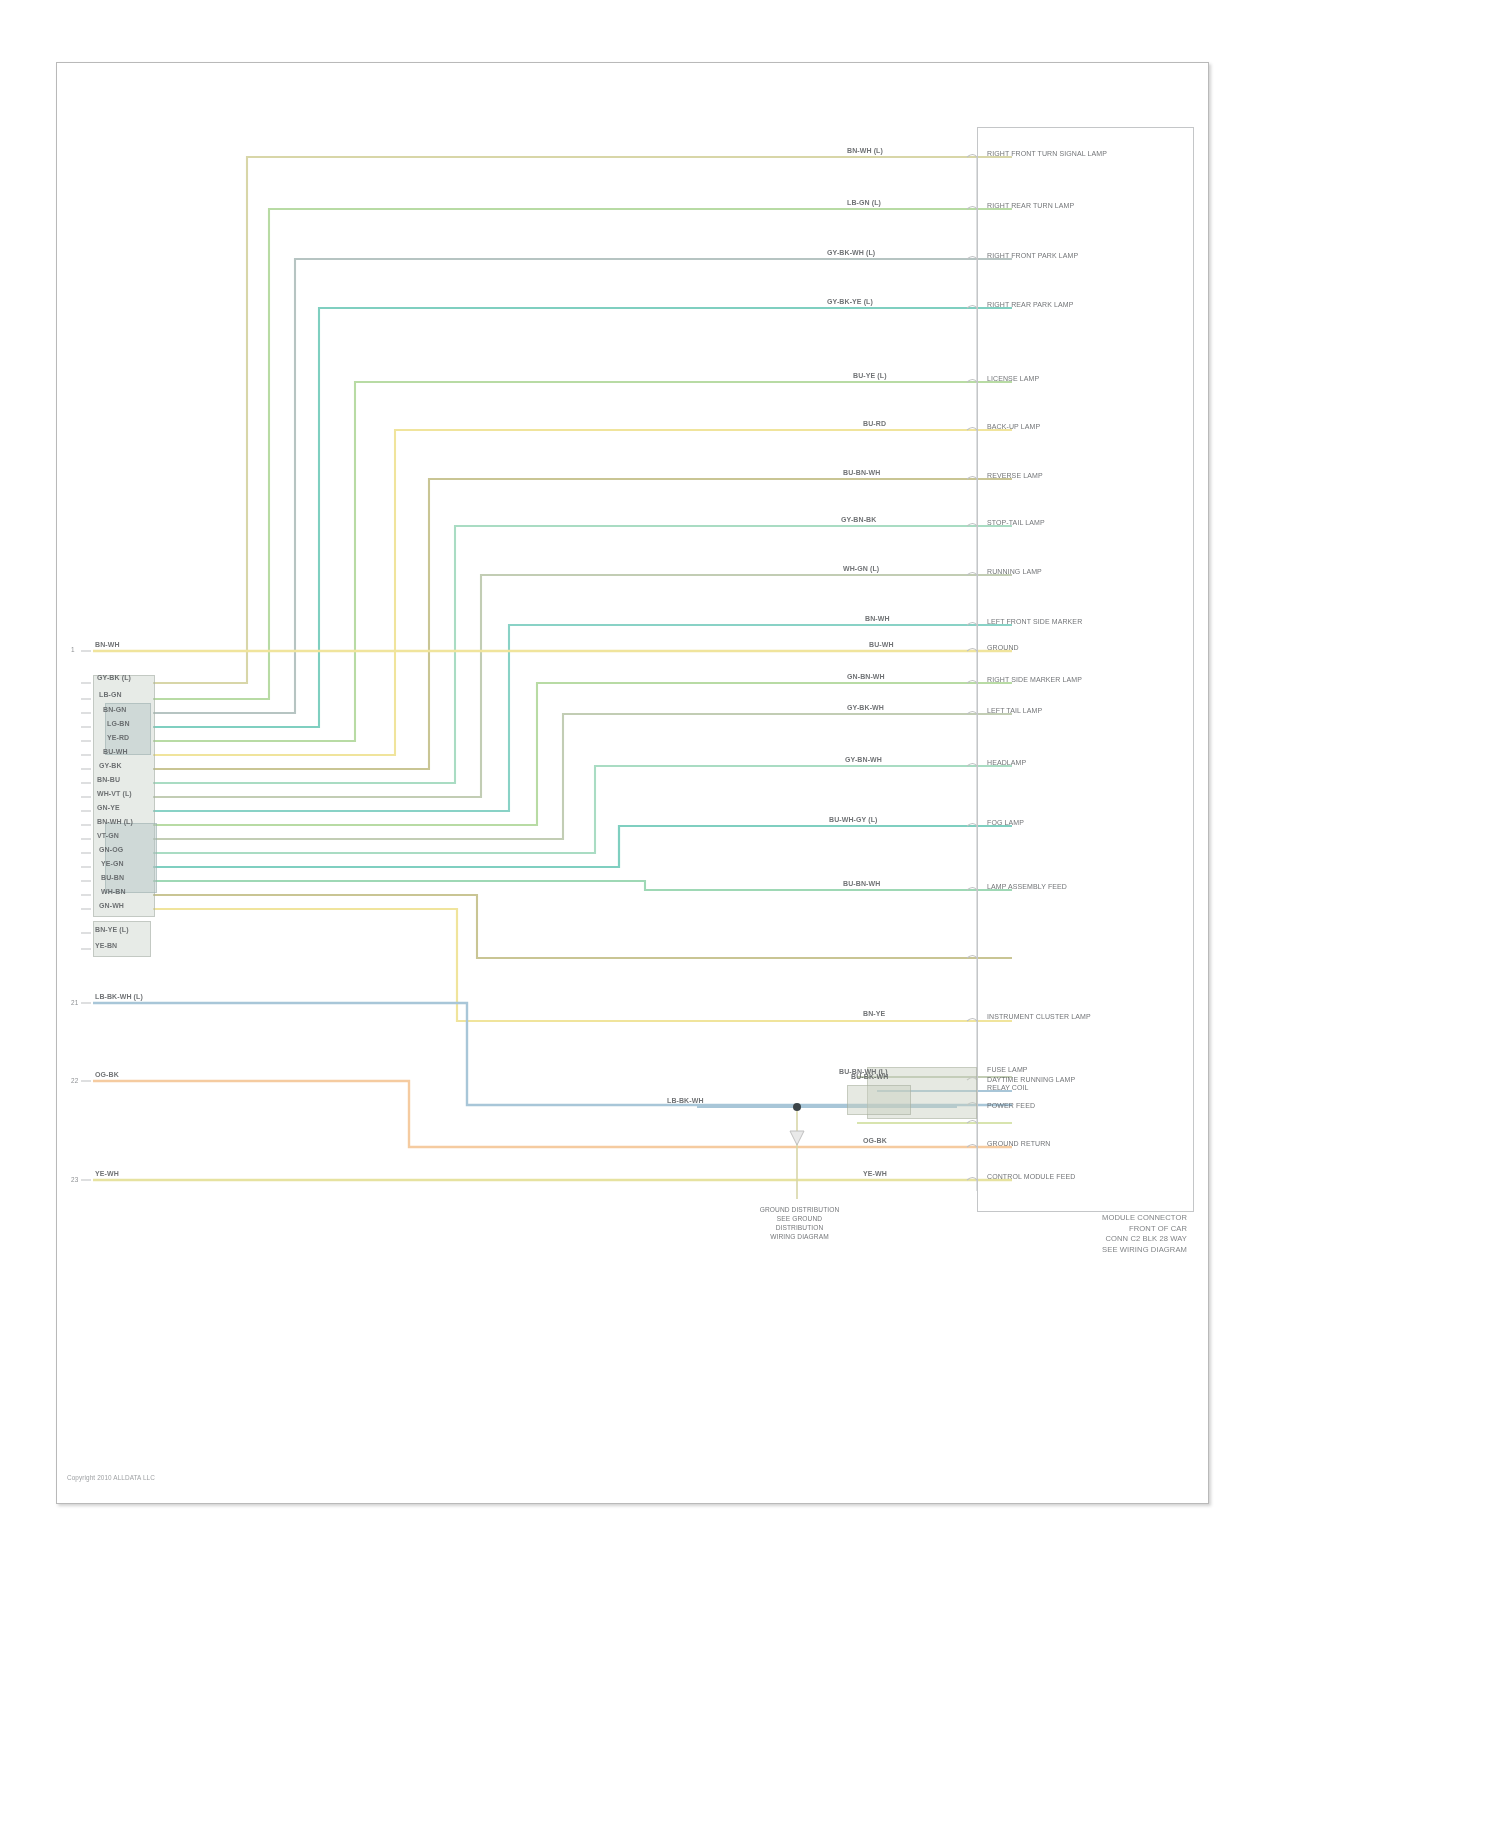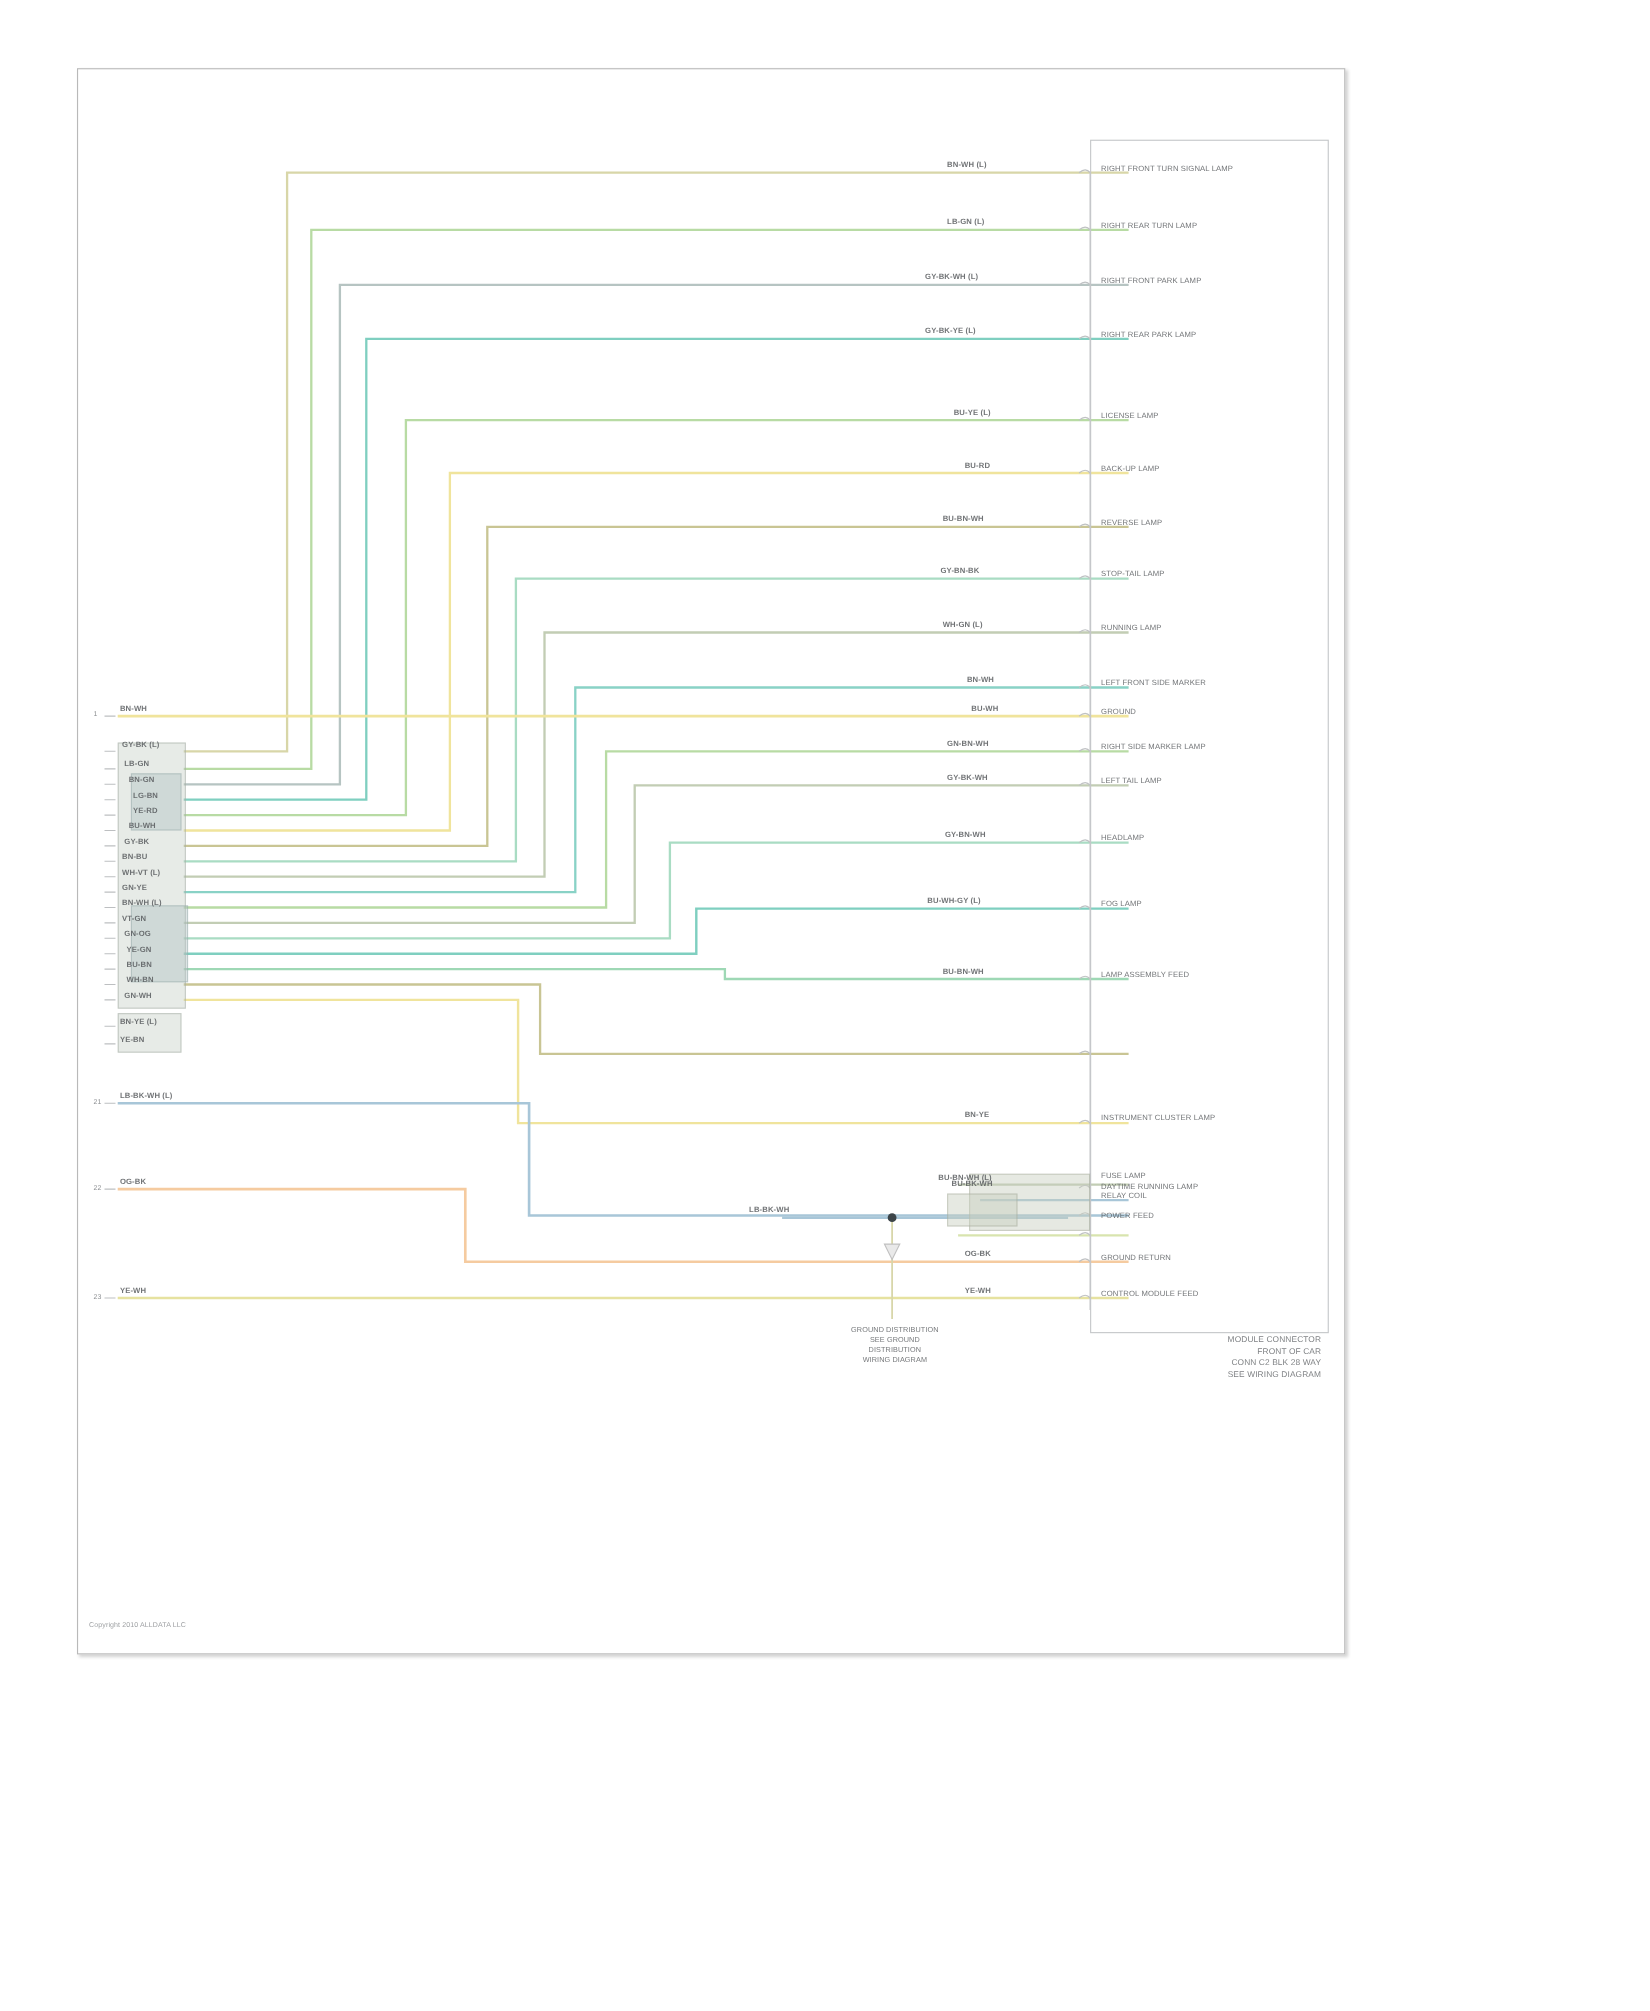--- a/index.html
+++ b/index.html
@@ -9,21 +9,20 @@
     background: #ffffff;
     font-family: "Liberation Sans", sans-serif;
     overflow: hidden;
   }
 
   #page {
     position: relative;
     width: 1304px;
     height: 1828px;
     background: #ffffff;
-    margin-left: 14px;
   }
 
   
   #sheet {
     position: absolute;
     left: 56px;
     top: 62px;
     width: 1153px;
     height: 1442px;
     background: #ffffff;

